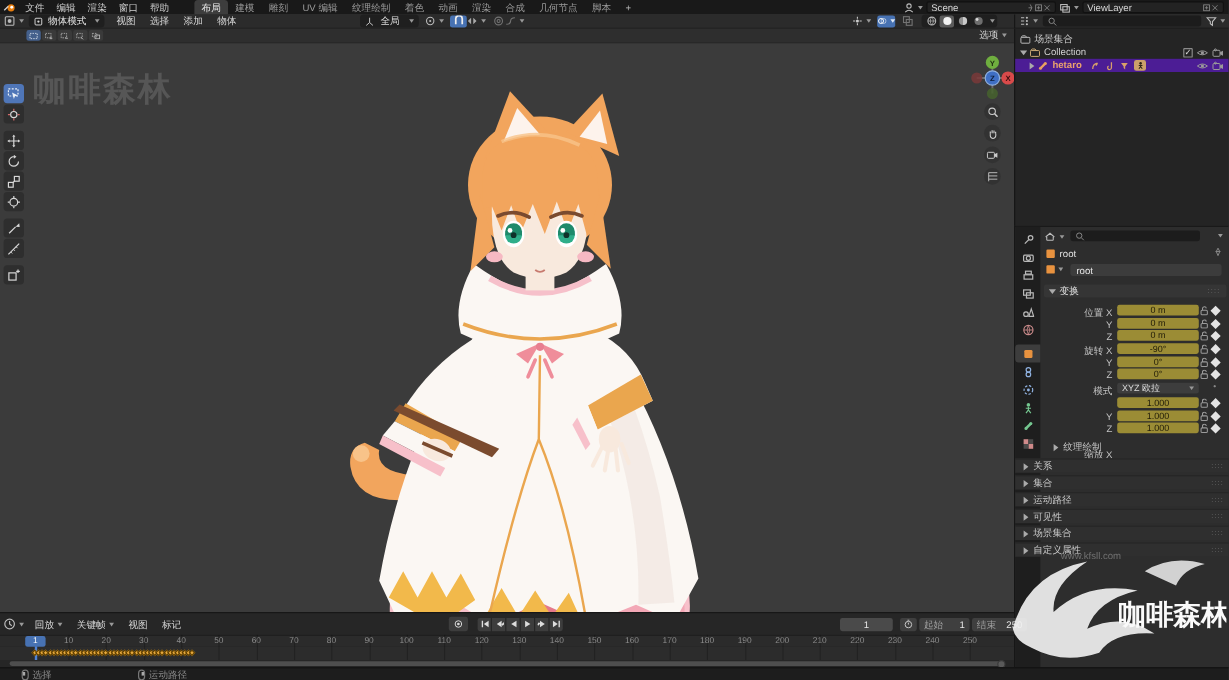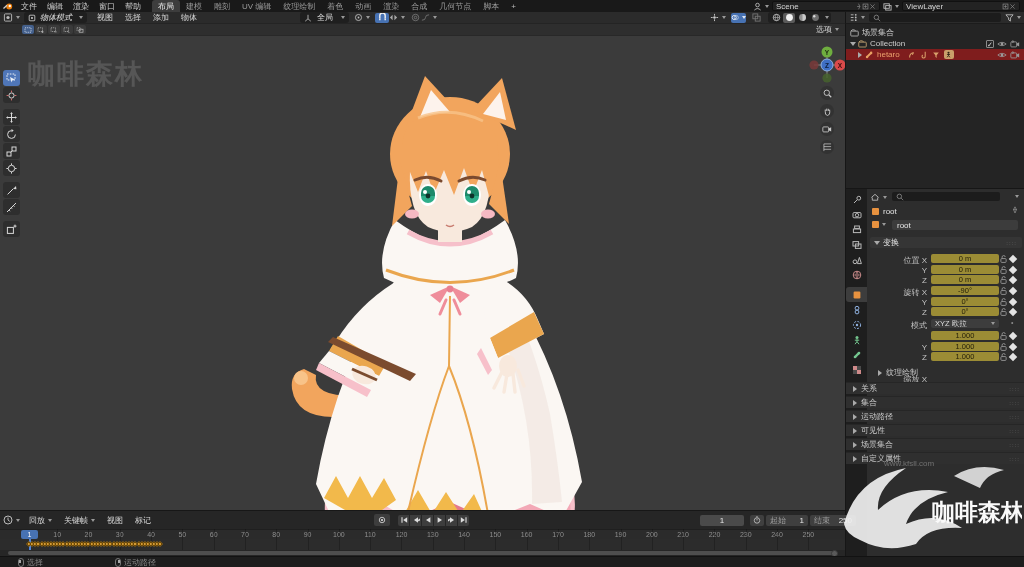--- a/index.html
+++ b/index.html
@@ -35,21 +35,21 @@
   .tool{width:17px;height:16px;background:#2e2e2e;border-radius:3px;display:flex;align-items:center;justify-content:center;}
   .tool.active{background:#4f76b8;}
   .tool.spaced{margin-top:5px;}
   .wm{color:rgba(255,255,255,.14);pointer-events:none;}
   
   .navbtn{width:14px;height:14px;border-radius:50%;background:rgba(45,45,45,.6);display:flex;align-items:center;justify-content:center;margin-top:4px;}
   
   #outliner{left:845px;top:24px;width:179px;height:164px;background:#242424;border-left:1px solid #161616;font-size:8px;}
   .orow{display:flex;align-items:center;height:11px;padding-left:4px;color:#cfcfcf;}
   .orow .lbl{margin-left:3px;}
-  .orow.selected{background:#7f1d1d;}
+  .orow.selected{background:#4c1d95;font-weight:bold;}
   .orow .right{margin-left:auto;display:flex;gap:3px;padding-right:4px;}
   .tri{width:0;height:0;}
   .tri.down{border-left:3px solid transparent;border-right:3px solid transparent;border-top:4px solid #aaa;}
   .tri.rightp{border-top:3px solid transparent;border-bottom:3px solid transparent;border-left:4px solid #aaa;}
   
   #props{left:845px;top:188px;width:179px;height:368px;background:#2d2d2d;border-left:1px solid #161616;border-top:1px solid #161616;}
   #ptabs{position:absolute;left:0;top:0;width:21px;height:368px;background:#1e1e1e;display:flex;flex-direction:column;align-items:center;padding-top:3px;}
   .ptab{width:21px;height:15px;display:flex;align-items:center;justify-content:center;}
   .ptab.active{background:#3d3d3d;border-radius:3px 0 0 3px;}
   .ptab.gap{margin-top:5px;}
@@ -97,21 +97,21 @@
           <path d="M0.5 6.5 L4 3.2" stroke="#cfcfcf" stroke-width="1.2" fill="none"></path>
         </svg>
     </span>
     <span id="tb-menus" class="flex">
         <span class="menu">文件</span>
         <span class="menu">编辑</span>
         <span class="menu">渲染</span>
         <span class="menu">窗口</span>
         <span class="menu">帮助</span>
       </span>
-    <span id="tb-tabs" class="flex" style="margin-left:6px;">
+    <span id="tb-tabs" class="flex" style="margin-left:16px;">
         <span class="wstab active">布局</span>
         <span class="wstab">建模</span>
         <span class="wstab">雕刻</span>
         <span class="wstab">UV 编辑</span>
         <span class="wstab">纹理绘制</span>
         <span class="wstab">着色</span>
         <span class="wstab">动画</span>
         <span class="wstab">渲染</span>
         <span class="wstab">合成</span>
         <span class="wstab">几何节点</span>
@@ -161,21 +161,21 @@
   </div>
 
   <div id="hdr2" class="abs">
     <span class="iconbtn" style="margin-left:3px;">
       <svg width="10" height="9" viewBox="0 0 10 10">
           <rect x="1" y="1" width="8" height="8" rx="1" stroke="#bbb" fill="none"></rect>
           <circle cx="5" cy="5" r="1.8" fill="#bbb"></circle>
         </svg>
       <span class="chev"></span>
     </span>
-    <span class="grp" style="margin-left:4px;padding:0 4px;font-style:italic;">
+    <span class="grp" style="margin-left:4px;padding:0 4px;">
       <svg width="8" height="8" viewBox="0 0 10 10">
           <rect x="1.5" y="1.5" width="7" height="7" rx="1" stroke="#d8d8d8" fill="none"></rect>
           <circle cx="5" cy="5" r="1.2" fill="#d8d8d8"></circle>
         </svg>
       <span style="margin:0 3px;color:#e4e4e4;">物体模式</span>
       <span class="chev"></span>
     </span>
     <span id="vp-menus" class="flex" style="margin-left:4px;">
         <span class="hmenu">视图</span>
         <span class="hmenu">选择</span>

